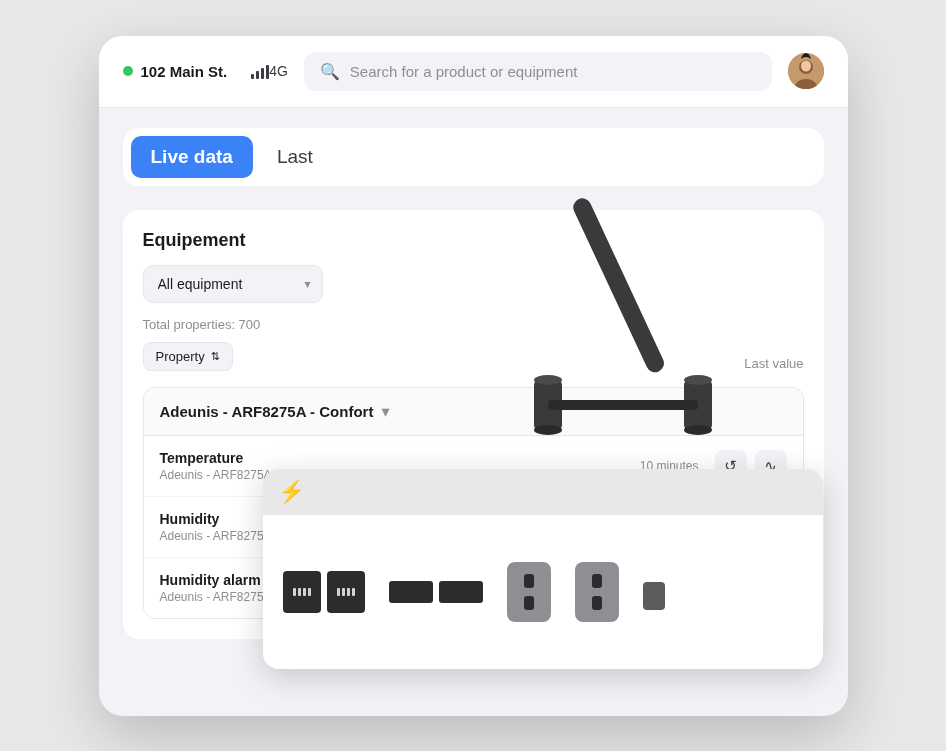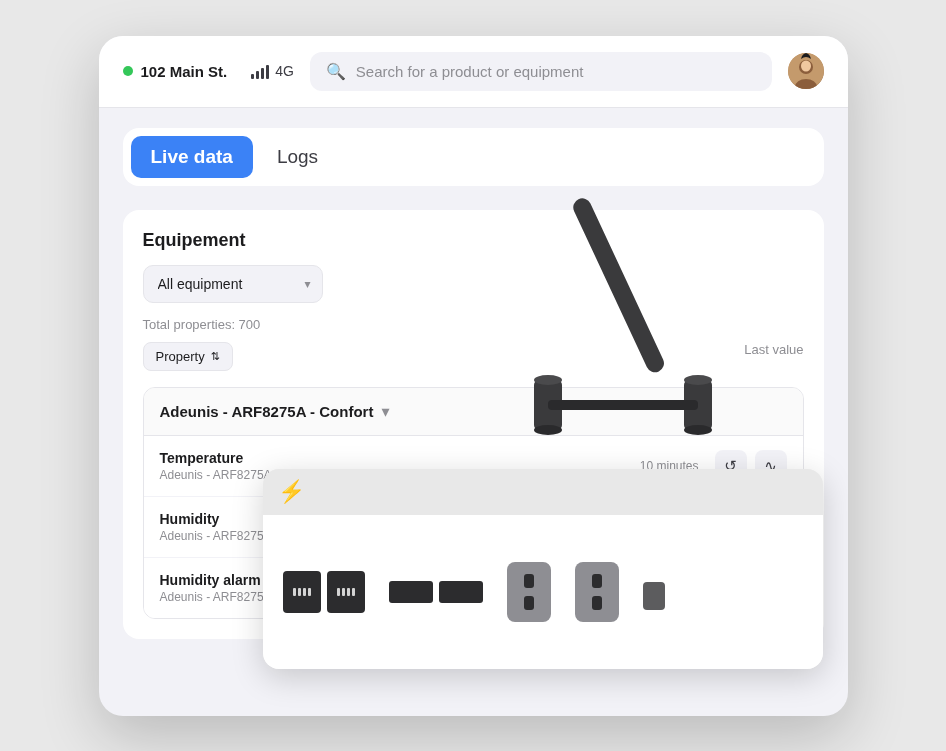--- a/index.html
+++ b/index.html
@@ -45,21 +45,20 @@
       width: 10px;
       height: 10px;
       border-radius: 50%;
       background: #34c759;
       flex-shrink: 0;
     }
 
     .signal-badge {
       display: flex;
       align-items: center;
-      gap: 6px;
       font-size: 14px;
       color: #3c3c43;
       margin-left: 8px;
     }
 
     .signal-icon {
       display: flex;
       align-items: flex-end;
       gap: 2px;
       height: 16px;
@@ -185,21 +184,21 @@
     }
 
     .total-properties {
       font-size: 13px;
       color: #8e8e93;
       margin-bottom: 10px;
     }
 
     .property-filter-row {
       display: flex;
-      align-items: flex-start;
+      align-items: flex-end;
       justify-content: space-between;
       margin-bottom: 0;
     }
 
     .property-badge {
       display: flex;
       align-items: center;
       gap: 6px;
       background: #f2f2f7;
       border: 1px solid #e5e5ea;
@@ -446,21 +445,21 @@
           <path d="M13 6 Q18 2 23 6 Q22 1 18 0 Q14 1 13 6Z" fill="#1c1c1e"></path>
         </svg>
       </div>
     </div>
   </div>
 
   <div class="main-content">
 
     <div class="tabs-container">
       <button class="tab active">Live data</button>
-      <button class="tab">Logs</button>
+      <button class="tab">Last</button>
     </div>
 
     <div class="equipment-section" style="position:relative;">
 
       
       <div class="antenna-svg-wrap">
         <svg width="400" height="300" viewBox="0 0 400 300" xmlns="http://www.w3.org/2000/svg">
 
           <rect x="170" y="20" width="18" height="190" rx="9" fill="#3a3a3c" transform="rotate(-25, 200, 130)"></rect>
 

